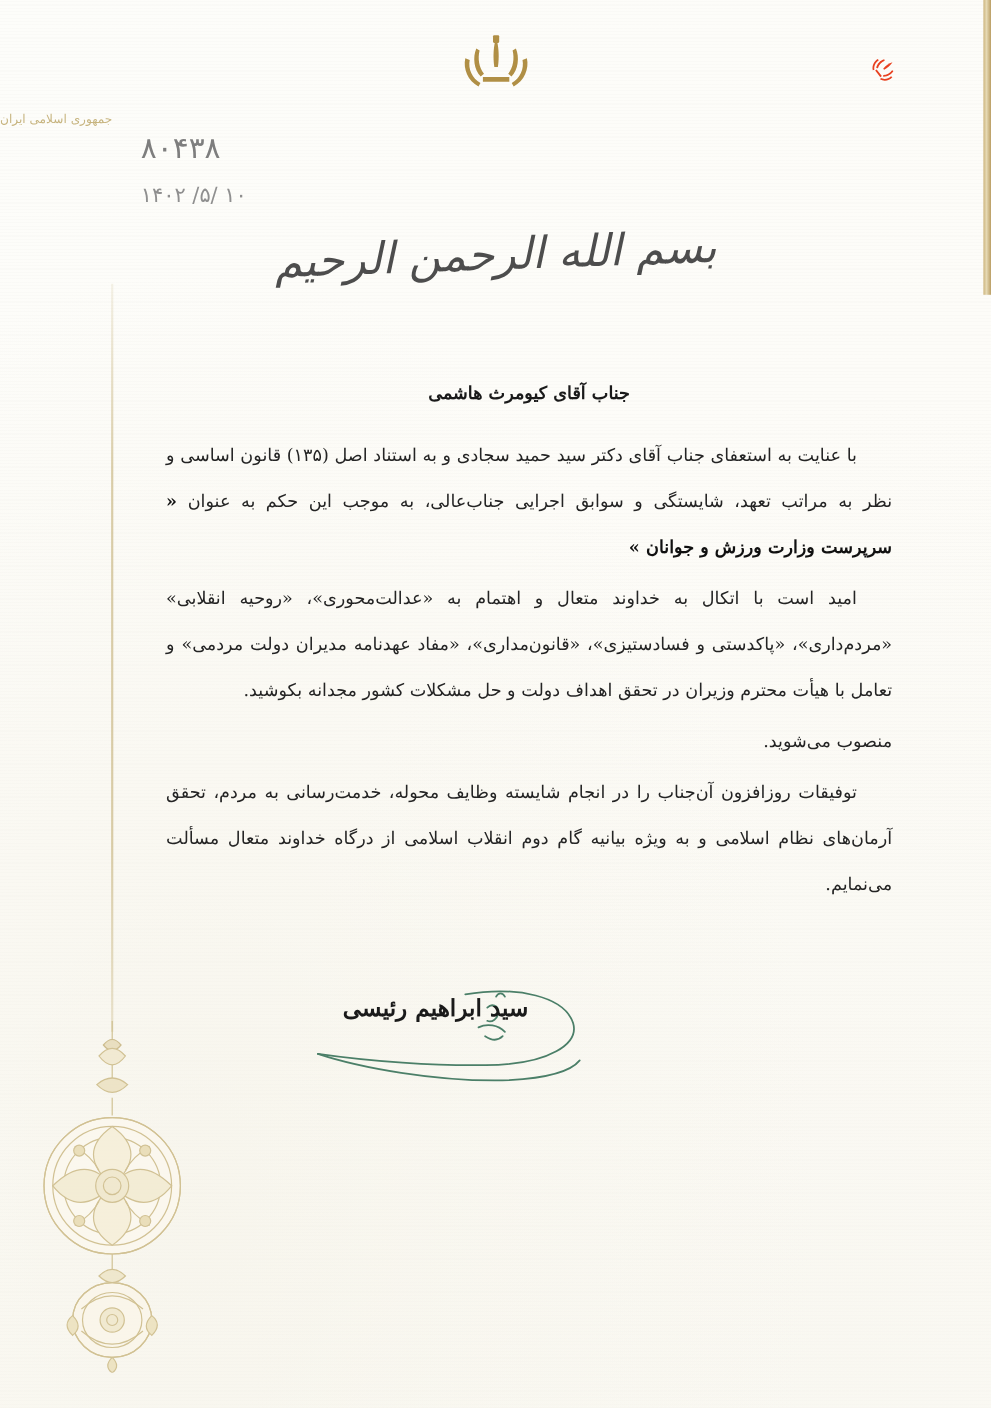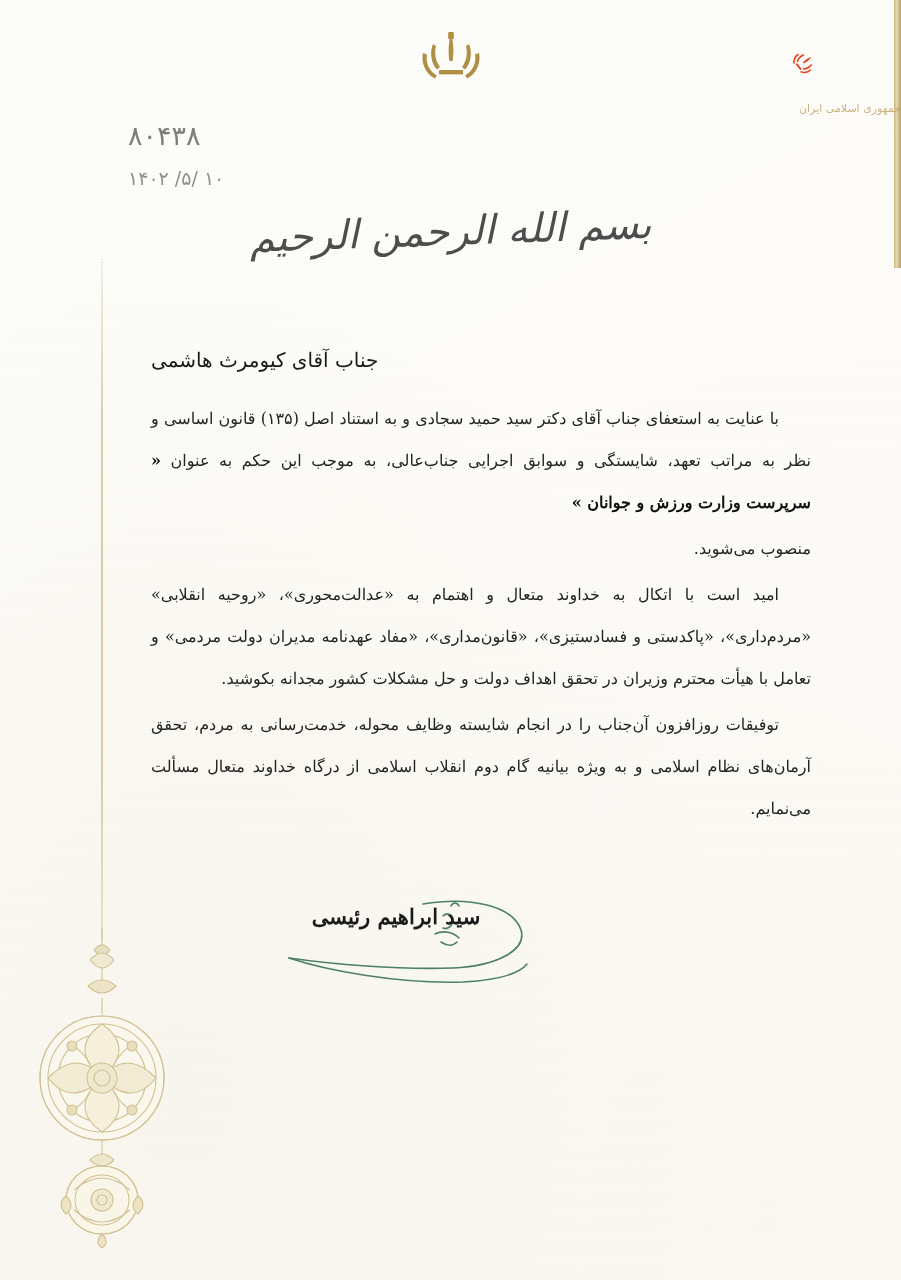--- a/index.html
+++ b/index.html
@@ -74,21 +74,21 @@
     height: 268px;
     background: linear-gradient(90deg, #cdb57e 0%, #e6d9b4 40%, #b99d62 100%);
   }
 
   
   .letterhead {
     position: absolute;
     top: 28px;
     left: 0;
     right: 0;
-    text-align: right;
+    text-align: left;
   }
   .emblem-svg { display: block; margin: 0 auto; }
   .state-name {
     margin-top: 2px;
     font-size: 11px;
     color: #b59c56;
     letter-spacing: 1px;
     opacity: .75;
   }
   .president-title {
@@ -159,23 +159,23 @@
     position: absolute;
     top: 348px;
     right: 90px;
     width: 660px;
     direction: rtl;
     text-align: justify;
     color: #232323;
     font-family: "DejaVu Serif", "Liberation Serif", serif;
   }
   .salutation {
-    font-size: 20px;
-    font-weight: normal;
-    text-align: left;
+    font-size: 16px;
+    font-weight: bold;
+    text-align: center;
     margin: 0 0 26px 0;
     color: #1a1a1a;
     letter-spacing: -0.3px;
   }
   .para {
     font-size: 16px;
     line-height: 42px;
     margin: 0 0 4px 0;
     text-indent: 32px;
     text-align: justify;
@@ -305,23 +305,23 @@
     </g>
   </svg>
 
   <div class="letter-body">
     <h1 class="salutation">جناب آقای کیومرث هاشمی</h1>
 
     <p class="para">
       <span>با عنایت به استعفای جناب آقای دکتر سید حمید سجادی و به استناد اصل (۱۳۵) قانون اساسی و نظر به مراتب تعهد، شایستگی و سوابق اجرایی جناب‌عالی، به موجب این حکم به عنوان </span><b>« سرپرست وزارت ورزش و جوانان »</b>
     </p>
 
+    <p class="para">امید است با اتکال به خداوند متعال و اهتمام به «عدالت‌محوری»، «روحیه انقلابی» «مردم‌داری»، «پاکدستی و فسادستیزی»، «قانون‌مداری»، «مفاد عهدنامه مدیران دولت مردمی» و تعامل با هیأت محترم وزیران در تحقق اهداف دولت و حل مشکلات کشور مجدانه بکوشید.</p>
+
     <p class="para no-indent">منصوب می‌شوید.</p>
-
-    <p class="para">امید است با اتکال به خداوند متعال و اهتمام به «عدالت‌محوری»، «روحیه انقلابی» «مردم‌داری»، «پاکدستی و فسادستیزی»، «قانون‌مداری»، «مفاد عهدنامه مدیران دولت مردمی» و تعامل با هیأت محترم وزیران در تحقق اهداف دولت و حل مشکلات کشور مجدانه بکوشید.</p>
 
     <p class="para">توفیقات روزافزون آن‌جناب را در انجام شایسته وظایف محوله، خدمت‌رسانی به مردم، تحقق آرمان‌های نظام اسلامی و به ویژه بیانیه گام دوم انقلاب اسلامی از درگاه خداوند متعال مسألت می‌نمایم.</p>
   </div>
 
   <div class="signature-block">
     <svg class="signature-ink" viewBox="0 0 330 110">
       <g fill="none" stroke="#4b7f68" stroke-width="1.6" stroke-linecap="round">
         <path d="M196 14 C244 6 286 16 294 40 C300 60 270 76 226 78 C170 80 104 74 62 68"></path>
         <path d="M62 68 C98 80 170 94 236 92 C272 90 292 84 300 74"></path>
         <path d="M216 26 C220 22 226 24 226 30 C226 36 220 40 216 38"></path>

